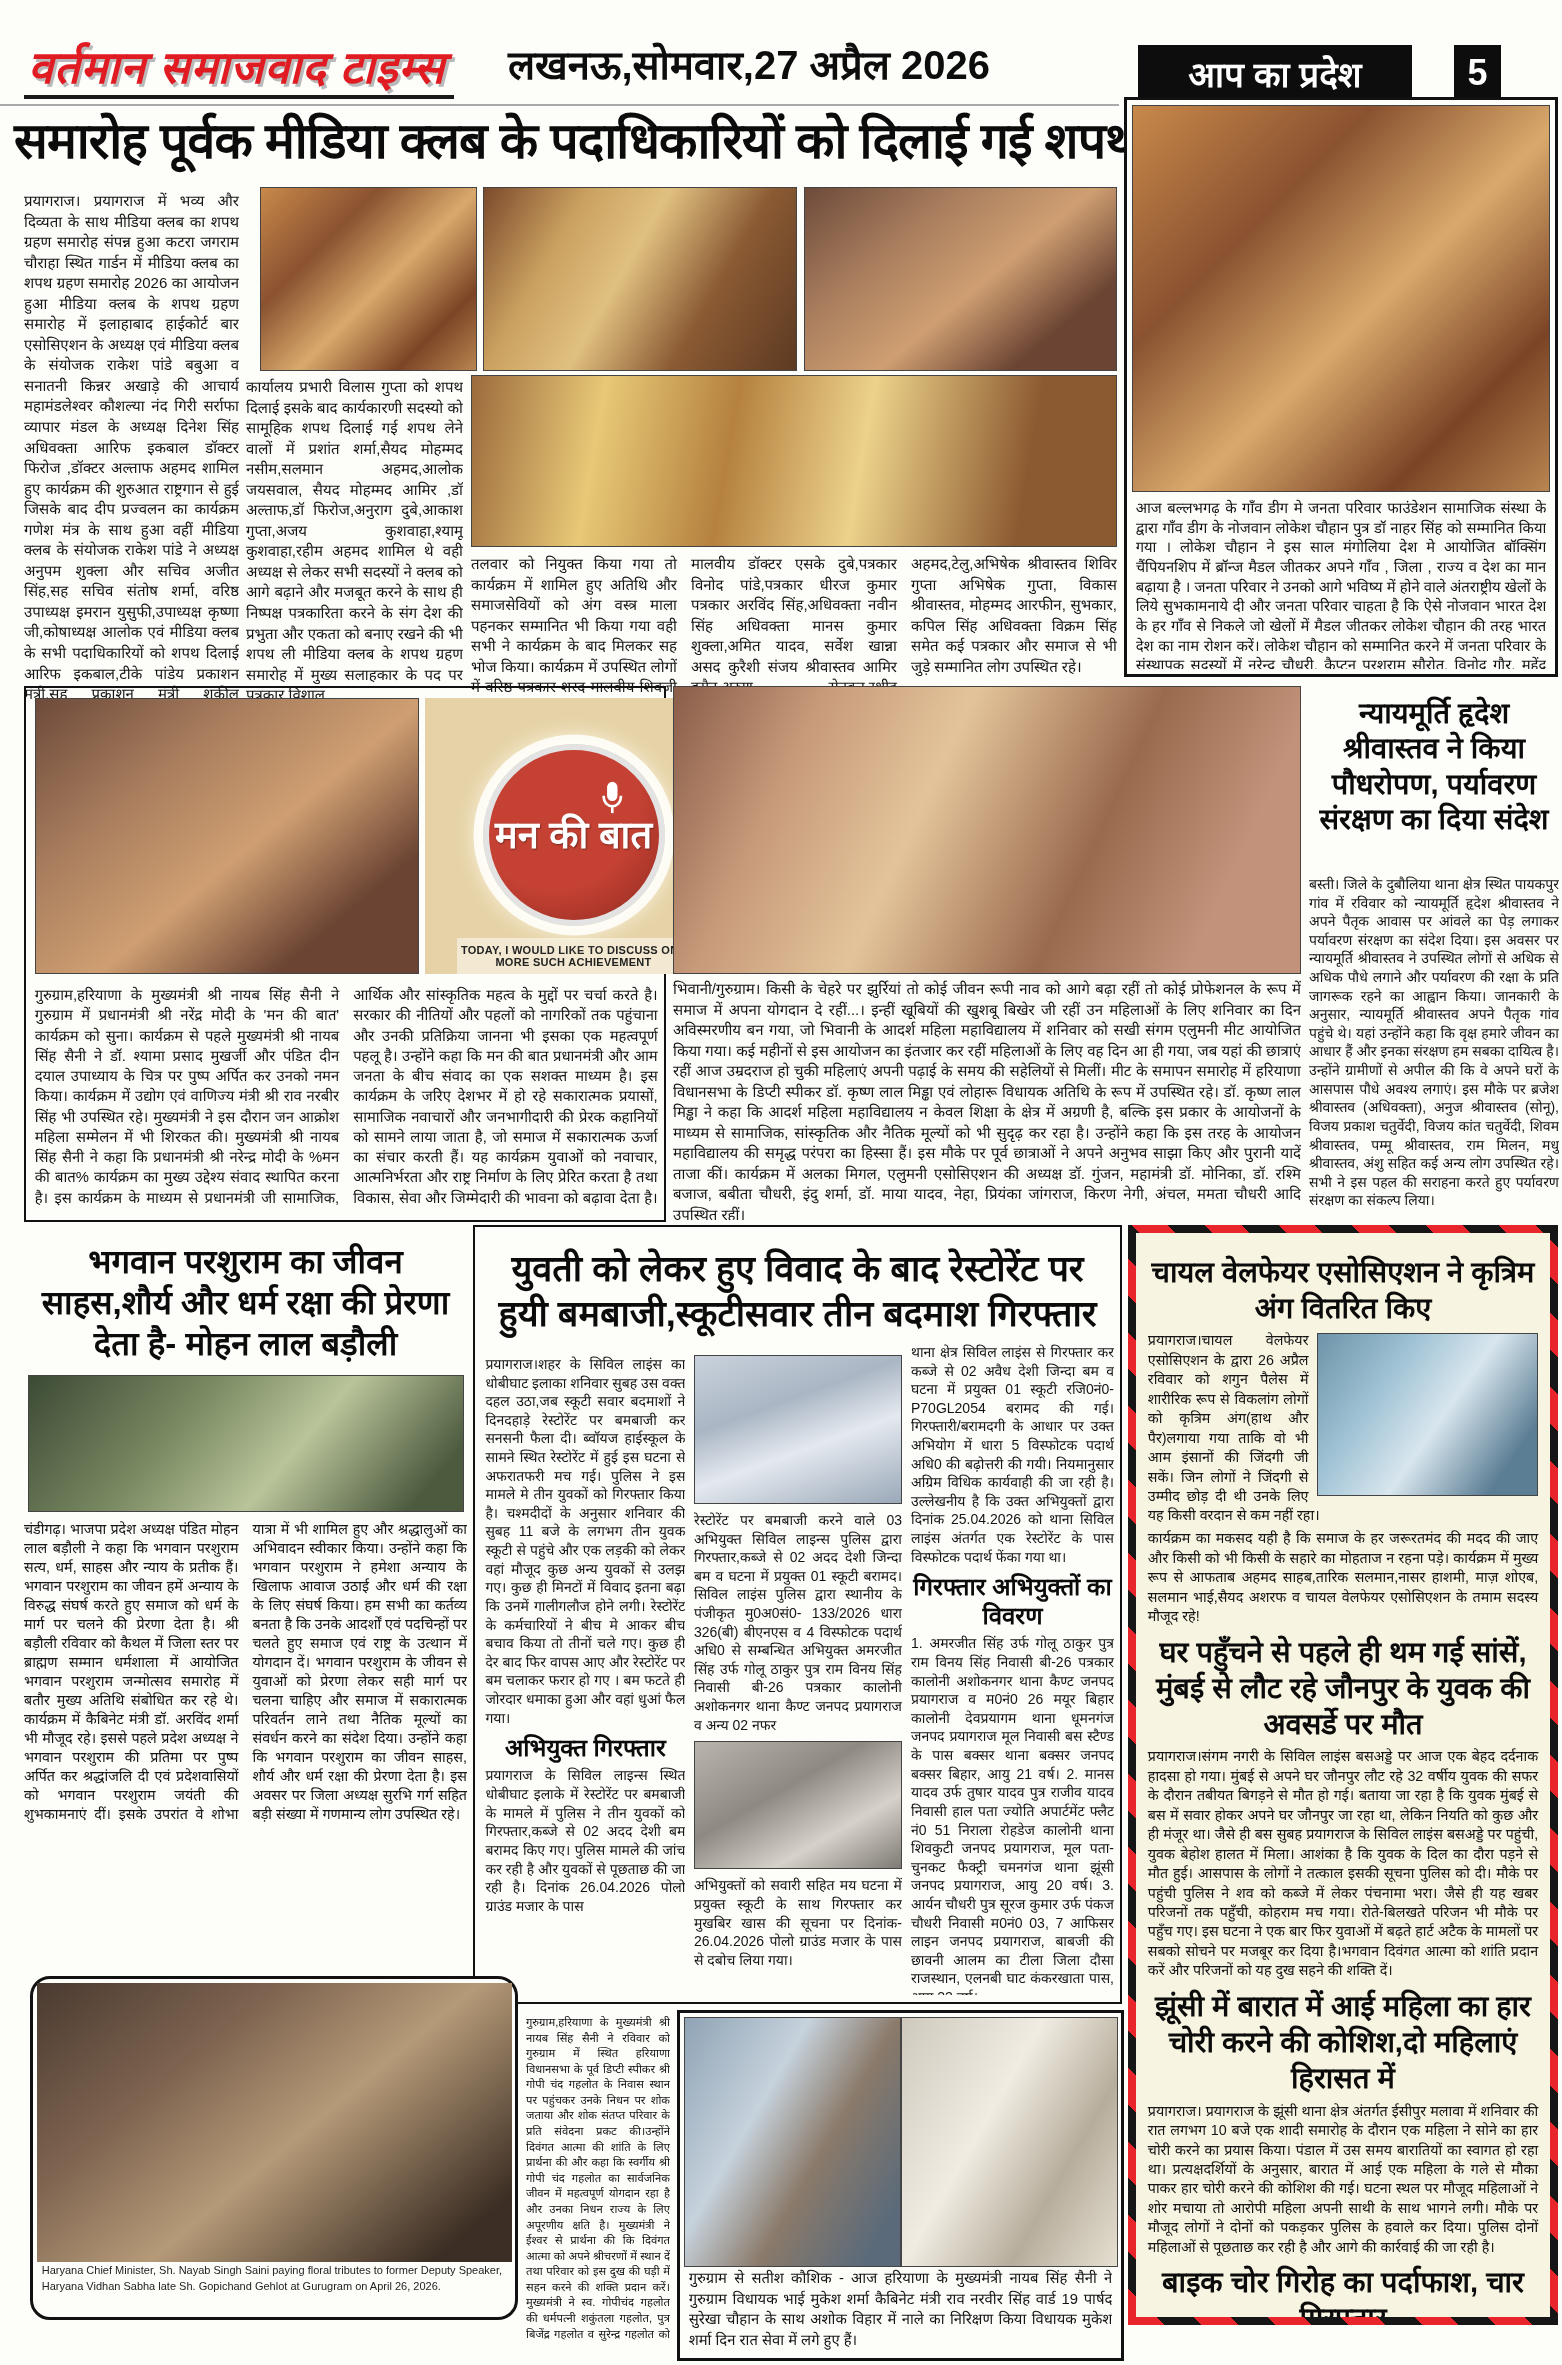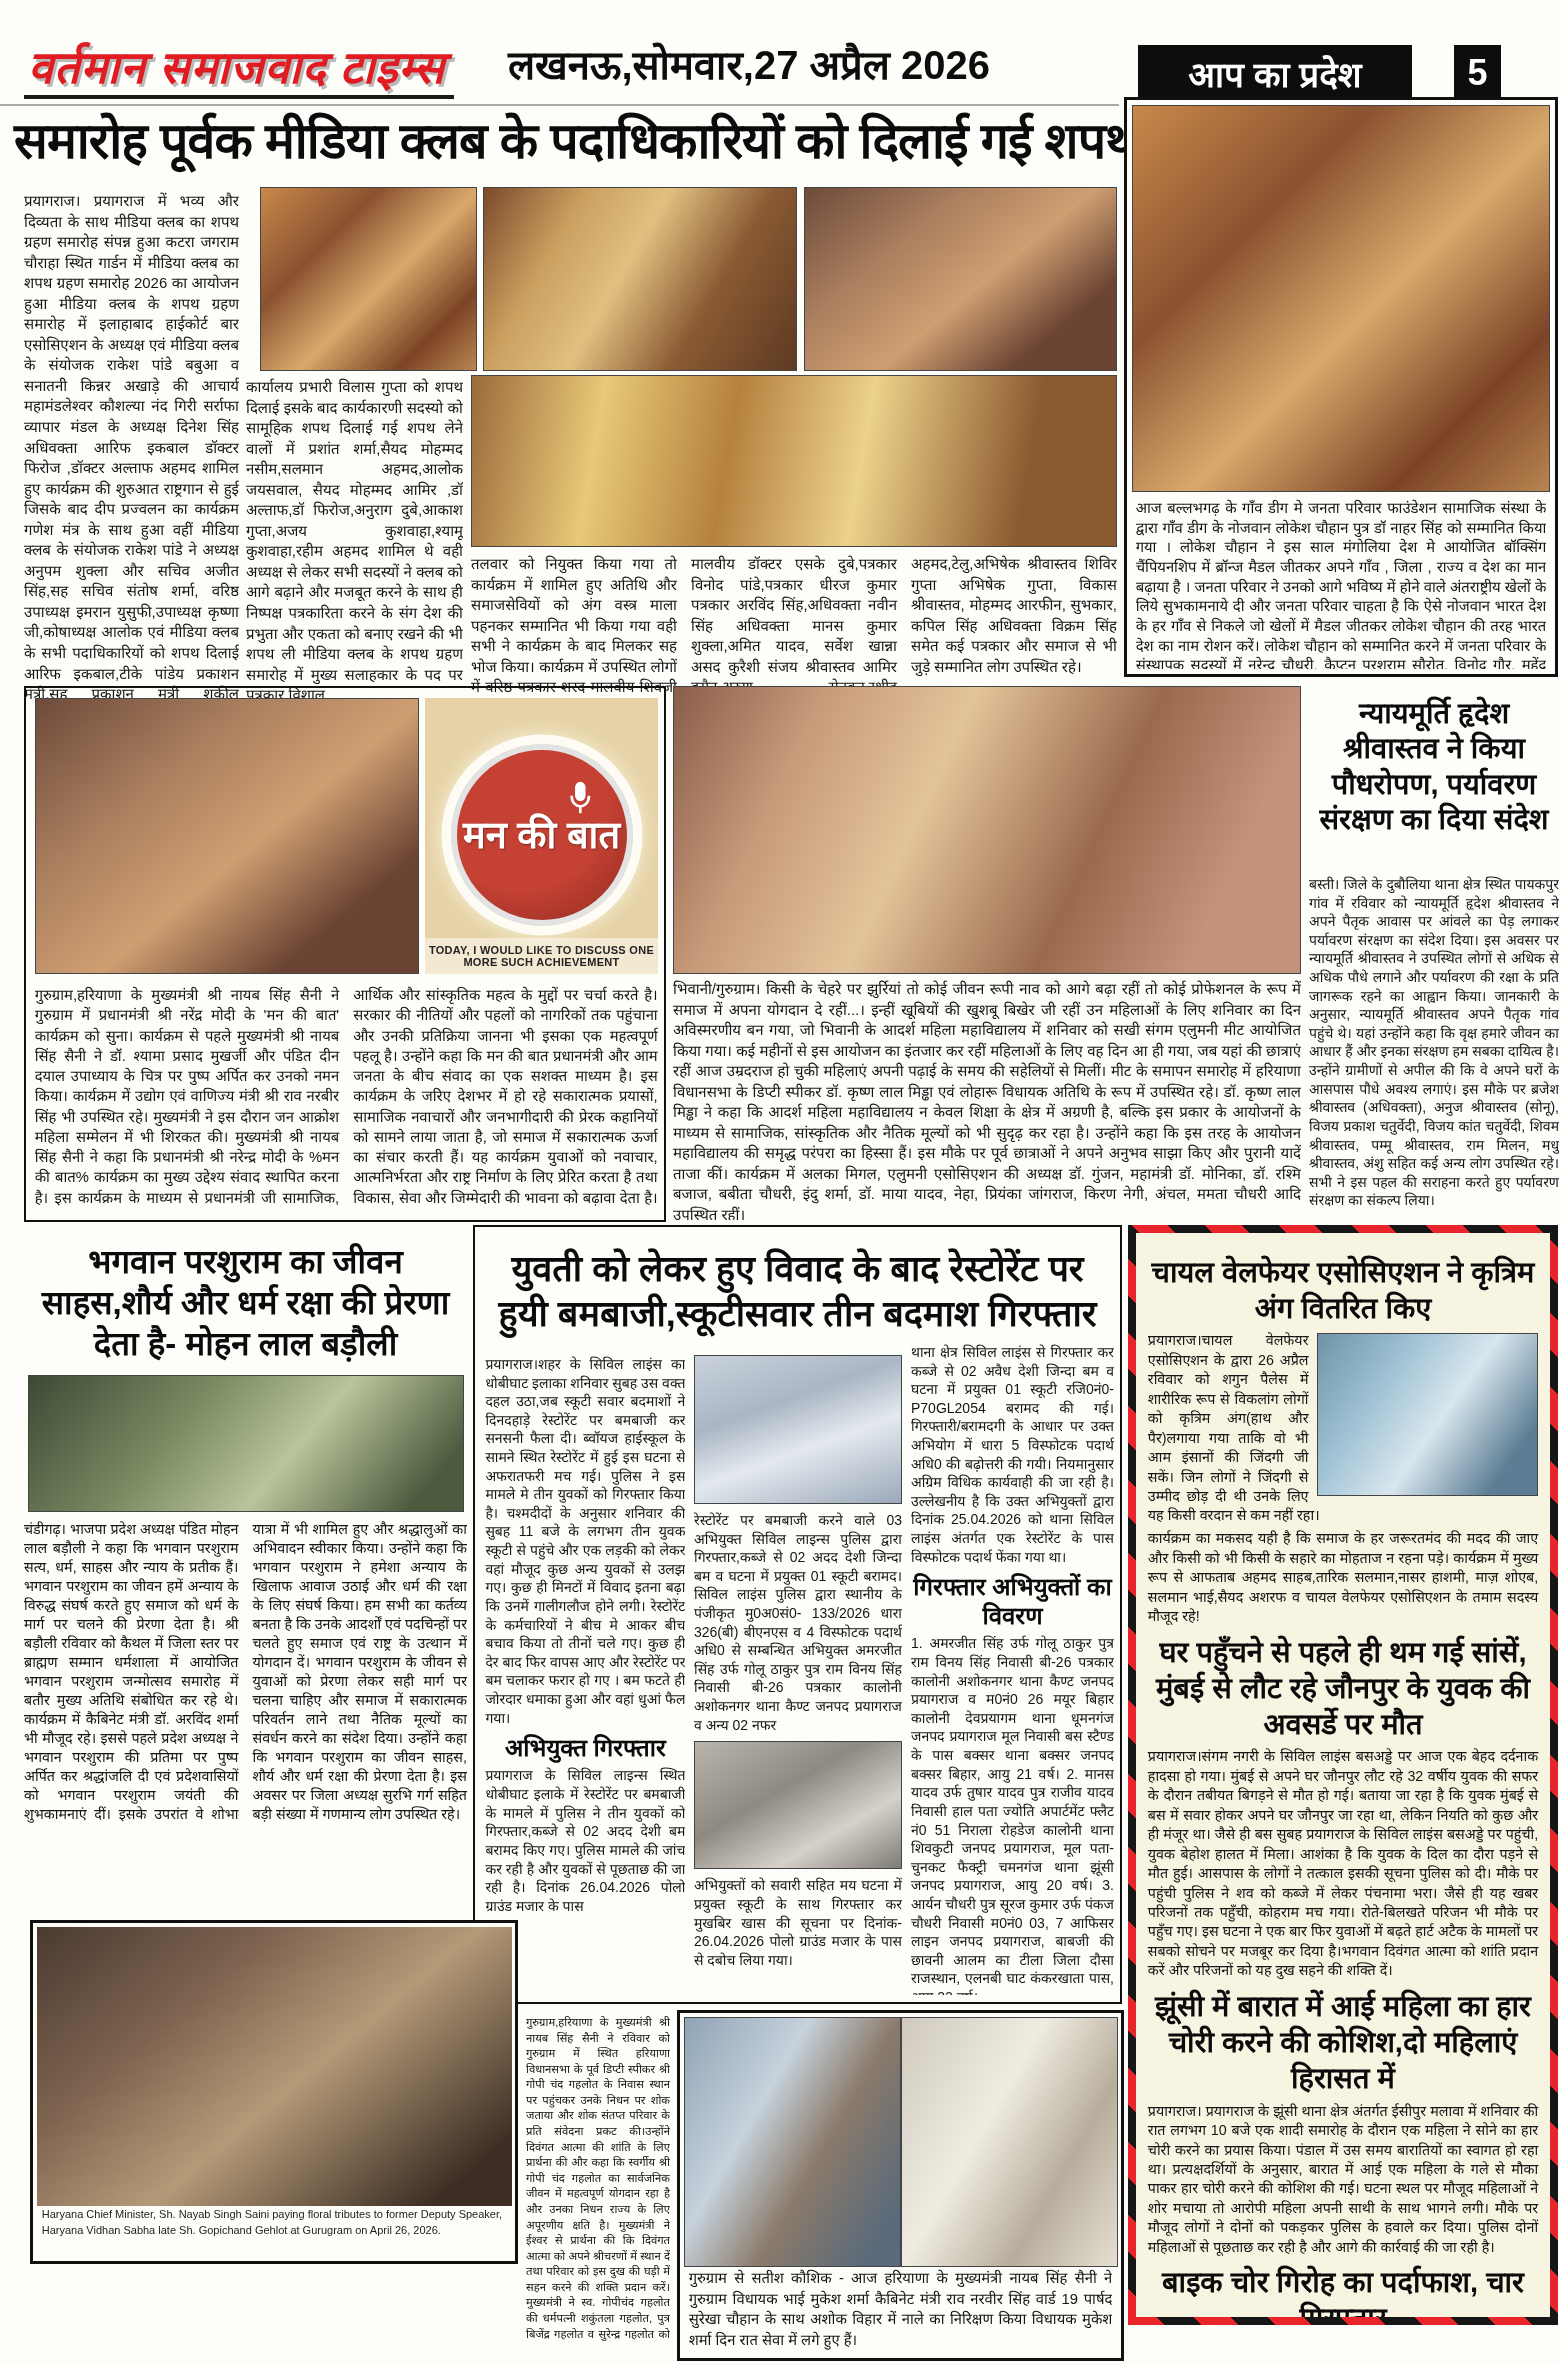--- a/index.html
+++ b/index.html
@@ -75,21 +75,21 @@
   <div class="abs body-txt" style="left:246px;top:377px;width:217px;height:323px;overflow:hidden;">कार्यालय प्रभारी विलास गुप्ता को शपथ दिलाई इसके बाद कार्यकारणी सदस्यो को सामूहिक शपथ दिलाई गई शपथ लेने वालों में प्रशांत शर्मा,सैयद मोहम्मद नसीम,सलमान अहमद,आलोक जयसवाल, सैयद मोहम्मद आमिर ,डॉ अल्ताफ,डॉ फिरोज,अनुराग दुबे,आकाश गुप्ता,अजय कुशवाहा,श्यामू कुशवाहा,रहीम अहमद शामिल थे वही अध्यक्ष से लेकर सभी सदस्यों ने क्लब को आगे बढ़ाने और मजबूत करने के साथ ही निष्पक्ष पत्रकारिता करने के संग देश की प्रभुता और एकता को बनाए रखने की भी शपथ ली मीडिया क्लब के शपथ ग्रहण समारोह में मुख्य सलाहकार के पद पर पत्रकार विशाल</div>
   <div class="abs body-txt cols3" style="left:471px;top:554px;width:646px;height:146px;overflow:hidden;">तलवार को नियुक्त किया गया तो कार्यक्रम में शामिल हुए अतिथि और समाजसेवियों को अंग वस्त्र माला पहनकर सम्मानित भी किया गया वही सभी ने कार्यक्रम के बाद मिलकर सह भोज किया। कार्यक्रम में उपस्थित लोगों में वरिष्ठ पत्रकार शरद मालवीय शिवजी मालवीय डॉक्टर एसके दुबे,पत्रकार विनोद पांडे,पत्रकार धीरज कुमार पत्रकार अरविंद सिंह,अधिवक्ता नवीन सिंह अधिवक्ता मानस कुमार शुक्ला,अमित यादव, सर्वेश खान्ना असद कुरैशी संजय श्रीवास्तव आमिर हुसैन,अरुण सेनकर,रशीद अहमद,टेलु,अभिषेक श्रीवास्तव शिविर गुप्ता अभिषेक गुप्ता, विकास श्रीवास्तव, मोहम्मद आरफीन, सुभकार, कपिल सिंह अधिवक्ता विक्रम सिंह समेत कई पत्रकार और समाज से भी जुड़े सम्मानित लोग उपस्थित रहे।</div>
 
   <div class="abs boxed" style="left:1124px;top:97px;width:434px;height:580px;">
     <div class="photo ph-warm" style="position:absolute;left:5.2px;top:5.2px;right:5.2px;height:387px;"></div>
     <div class="body-sm" style="position:absolute;left:8.7px;top:399px;right:8.7px;bottom:5.2px;overflow:hidden;font-size:14.8px;">आज बल्लभगढ़ के गाँव डीग मे जनता परिवार फाउंडेशन सामाजिक संस्था के द्वारा गाँव डीग के नोजवान लोकेश चौहान पुत्र डॉ नाहर सिंह को सम्मानित किया गया । लोकेश चौहान ने इस साल मंगोलिया देश मे आयोजित बॉक्सिंग चैंपियनशिप में ब्रॉन्ज मैडल जीतकर अपने गाँव , जिला , राज्य व देश का मान बढ़ाया है । जनता परिवार ने उनको आगे भविष्य में होने वाले अंतराष्ट्रीय खेलों के लिये सुभकामनाये दी और जनता परिवार चाहता है कि ऐसे नोजवान भारत देश के हर गाँव से निकले जो खेलों में मैडल जीतकर लोकेश चौहान की तरह भारत देश का नाम रोशन करें। लोकेश चौहान को सम्मानित करने में जनता परिवार के संस्थापक सदस्यों में नरेन्द्र चौधरी, कैप्टन परशुराम सौरोत, विनोद गौर, महेंद्र तंवर  व सावित्री तंवर जी सम्लित रहे।</div>
   </div>
 
   <div class="abs" style="left:24px;top:686px;width:642px;height:536px;border:2.6px solid #111;box-sizing:border-box;">
     <div class="photo ph-crowd" style="position:absolute;left:8.7px;top:10.4px;width:384px;height:276px;"></div>
-    <div class="mkb-wrap" style="position:absolute;left:399px;top:10.4px;width:233px;height:276px;">
+    <div class="mkb-wrap" style="position:absolute;left:399px;top:10.4px;width:233px;height:276px;padding-left:32px;">
       <div class="mkb-circle">
         <div class="mkb-text">मन की बात</div>
         <span class="mic">
           <svg width="22.6" height="35" viewBox="0 0 26 40">
               <rect x="7" y="2" width="12" height="22" rx="6" fill="#fff"></rect>
               <path d="M3 18c0 8 5 12 10 12s10-4 10-12" stroke="#fff" stroke-width="3" fill="none"></path>
               <line x1="13" y1="30" x2="13" y2="38" stroke="#fff" stroke-width="3"></line>
             </svg>
         </span>
       </div>
@@ -147,21 +147,21 @@
       <div class="cream-body">प्रयागराज।संगम नगरी के सिविल लाइंस बसअड्डे पर आज एक बेहद दर्दनाक हादसा हो गया। मुंबई से अपने घर जौनपुर लौट रहे 32 वर्षीय युवक की सफर के दौरान तबीयत बिगड़ने से मौत हो गई। बताया जा रहा है कि युवक मुंबई से बस में सवार होकर अपने घर जौनपुर जा रहा था, लेकिन नियति को कुछ और ही मंजूर था। जैसे ही बस सुबह प्रयागराज के सिविल लाइंस बसअड्डे पर पहुंची, युवक बेहोश हालत में मिला। आशंका है कि युवक के दिल का दौरा पड़ने से मौत हुई। आसपास के लोगों ने तत्काल इसकी सूचना पुलिस को दी। मौके पर पहुंची पुलिस ने शव को कब्जे में लेकर पंचनामा भरा। जैसे ही यह खबर परिजनों तक पहुँची, कोहराम मच गया। रोते-बिलखते परिजन भी मौके पर पहुँच गए। इस घटना ने एक बार फिर युवाओं में बढ़ते हार्ट अटैक के मामलों पर सबको सोचने पर मजबूर कर दिया है।भगवान दिवंगत आत्मा को शांति प्रदान करें और परिजनों को यह दुख सहने की शक्ति दें।</div>
 
       <div class="cream-headline">झूंसी में बारात में आई महिला का हार चोरी करने की कोशिश,दो महिलाएं हिरासत में</div>
       <div class="cream-body">प्रयागराज। प्रयागराज के झूंसी थाना क्षेत्र अंतर्गत ईसीपुर मलावा में शनिवार की रात लगभग 10 बजे एक शादी समारोह के दौरान एक महिला ने सोने का हार चोरी करने का प्रयास किया। पंडाल में उस समय बारातियों का स्वागत हो रहा था। प्रत्यक्षदर्शियों के अनुसार, बारात में आई एक महिला के गले से मौका पाकर हार चोरी करने की कोशिश की गई। घटना स्थल पर मौजूद महिलाओं ने शोर मचाया तो आरोपी महिला अपनी साथी के साथ भागने लगी। मौके पर मौजूद लोगों ने दोनों को पकड़कर पुलिस के हवाले कर दिया। पुलिस दोनों महिलाओं से पूछताछ कर रही है और आगे की कार्रवाई की जा रही है।</div>
 
       <div class="cream-headline">बाइक चोर गिरोह का पर्दाफाश, चार गिरफ्तार</div>
 
     </div>
   </div>
 
-  <div class="abs boxed" style="left:30px;top:1920px;width:488px;height:344px;">
+  <div class="abs boxed" style="left:30px;top:1976px;width:488px;height:344px;border-radius:20px;">
     <div class="photo ph-tribute" style="position:absolute;left:3.5px;top:3.5px;right:3.5px;height:279px;border:none;"></div>
     <div class="caption-en" style="position:absolute;left:8.7px;right:8.7px;bottom:5.2px;height:49px;overflow:hidden;">Haryana Chief Minister, Sh. Nayab Singh Saini paying floral tributes to former Deputy Speaker, Haryana Vidhan Sabha late Sh. Gopichand Gehlot at Gurugram on April 26, 2026.</div>
   </div>
 
   <div class="abs" style="left:526px;top:2015px;width:144px;height:328px;overflow:hidden;font-size:11.3px;line-height:1.38;text-align:justify;color:#141414;">गुरुग्राम,हरियाणा के मुख्यमंत्री श्री नायब सिंह सैनी ने रविवार को गुरुग्राम में स्थित हरियाणा विधानसभा के पूर्व डिप्टी स्पीकर श्री गोपी चंद गहलोत के निवास स्थान पर पहुंचकर उनके निधन पर शोक जताया और शोक संतप्त परिवार के प्रति संवेदना प्रकट की।उन्होंने दिवंगत आत्मा की शांति के लिए प्रार्थना की और कहा कि स्वर्गीय श्री गोपी चंद गहलोत का सार्वजनिक जीवन में महत्वपूर्ण योगदान रहा है और उनका निधन राज्य के लिए अपूरणीय क्षति है। मुख्यमंत्री ने ईश्वर से प्रार्थना की कि दिवंगत आत्मा को अपने श्रीचरणों में स्थान दें तथा परिवार को इस दुख की घड़ी में सहन करने की शक्ति प्रदान करें। मुख्यमंत्री ने स्व. गोपीचंद गहलोत की धर्मपत्नी शकुंतला गहलोत, पुत्र बिजेंद्र गहलोत व सुरेन्द्र गहलोत को सांत्वना देते हुए ढाढस बंधाया। इस अवसर पर गुरुग्राम के विधायक मुकेश शर्मा भी साथ रहे।</div>
 
   <div class="abs boxed" style="left:677px;top:2010px;width:447px;height:351px;">
     <div class="photo ph-walk" style="position:absolute;left:3.5px;top:3.5px;width:217px;height:250px;"></div>
     <div class="photo ph-white" style="position:absolute;right:3.5px;top:3.5px;width:217px;height:250px;"></div>
     <div class="caption-hi" style="position:absolute;left:8.7px;right:8.7px;bottom:5.2px;height:85px;overflow:hidden;">गुरुग्राम से सतीश कौशिक - आज हरियाणा के मुख्यमंत्री नायब सिंह सैनी ने गुरुग्राम विधायक भाई मुकेश शर्मा कैबिनेट मंत्री राव नरवीर सिंह वार्ड 19 पार्षद सुरेखा चौहान के साथ अशोक विहार में नाले का निरिक्षण किया विधायक मुकेश शर्मा दिन रात सेवा में लगे हुए हैं।</div>

